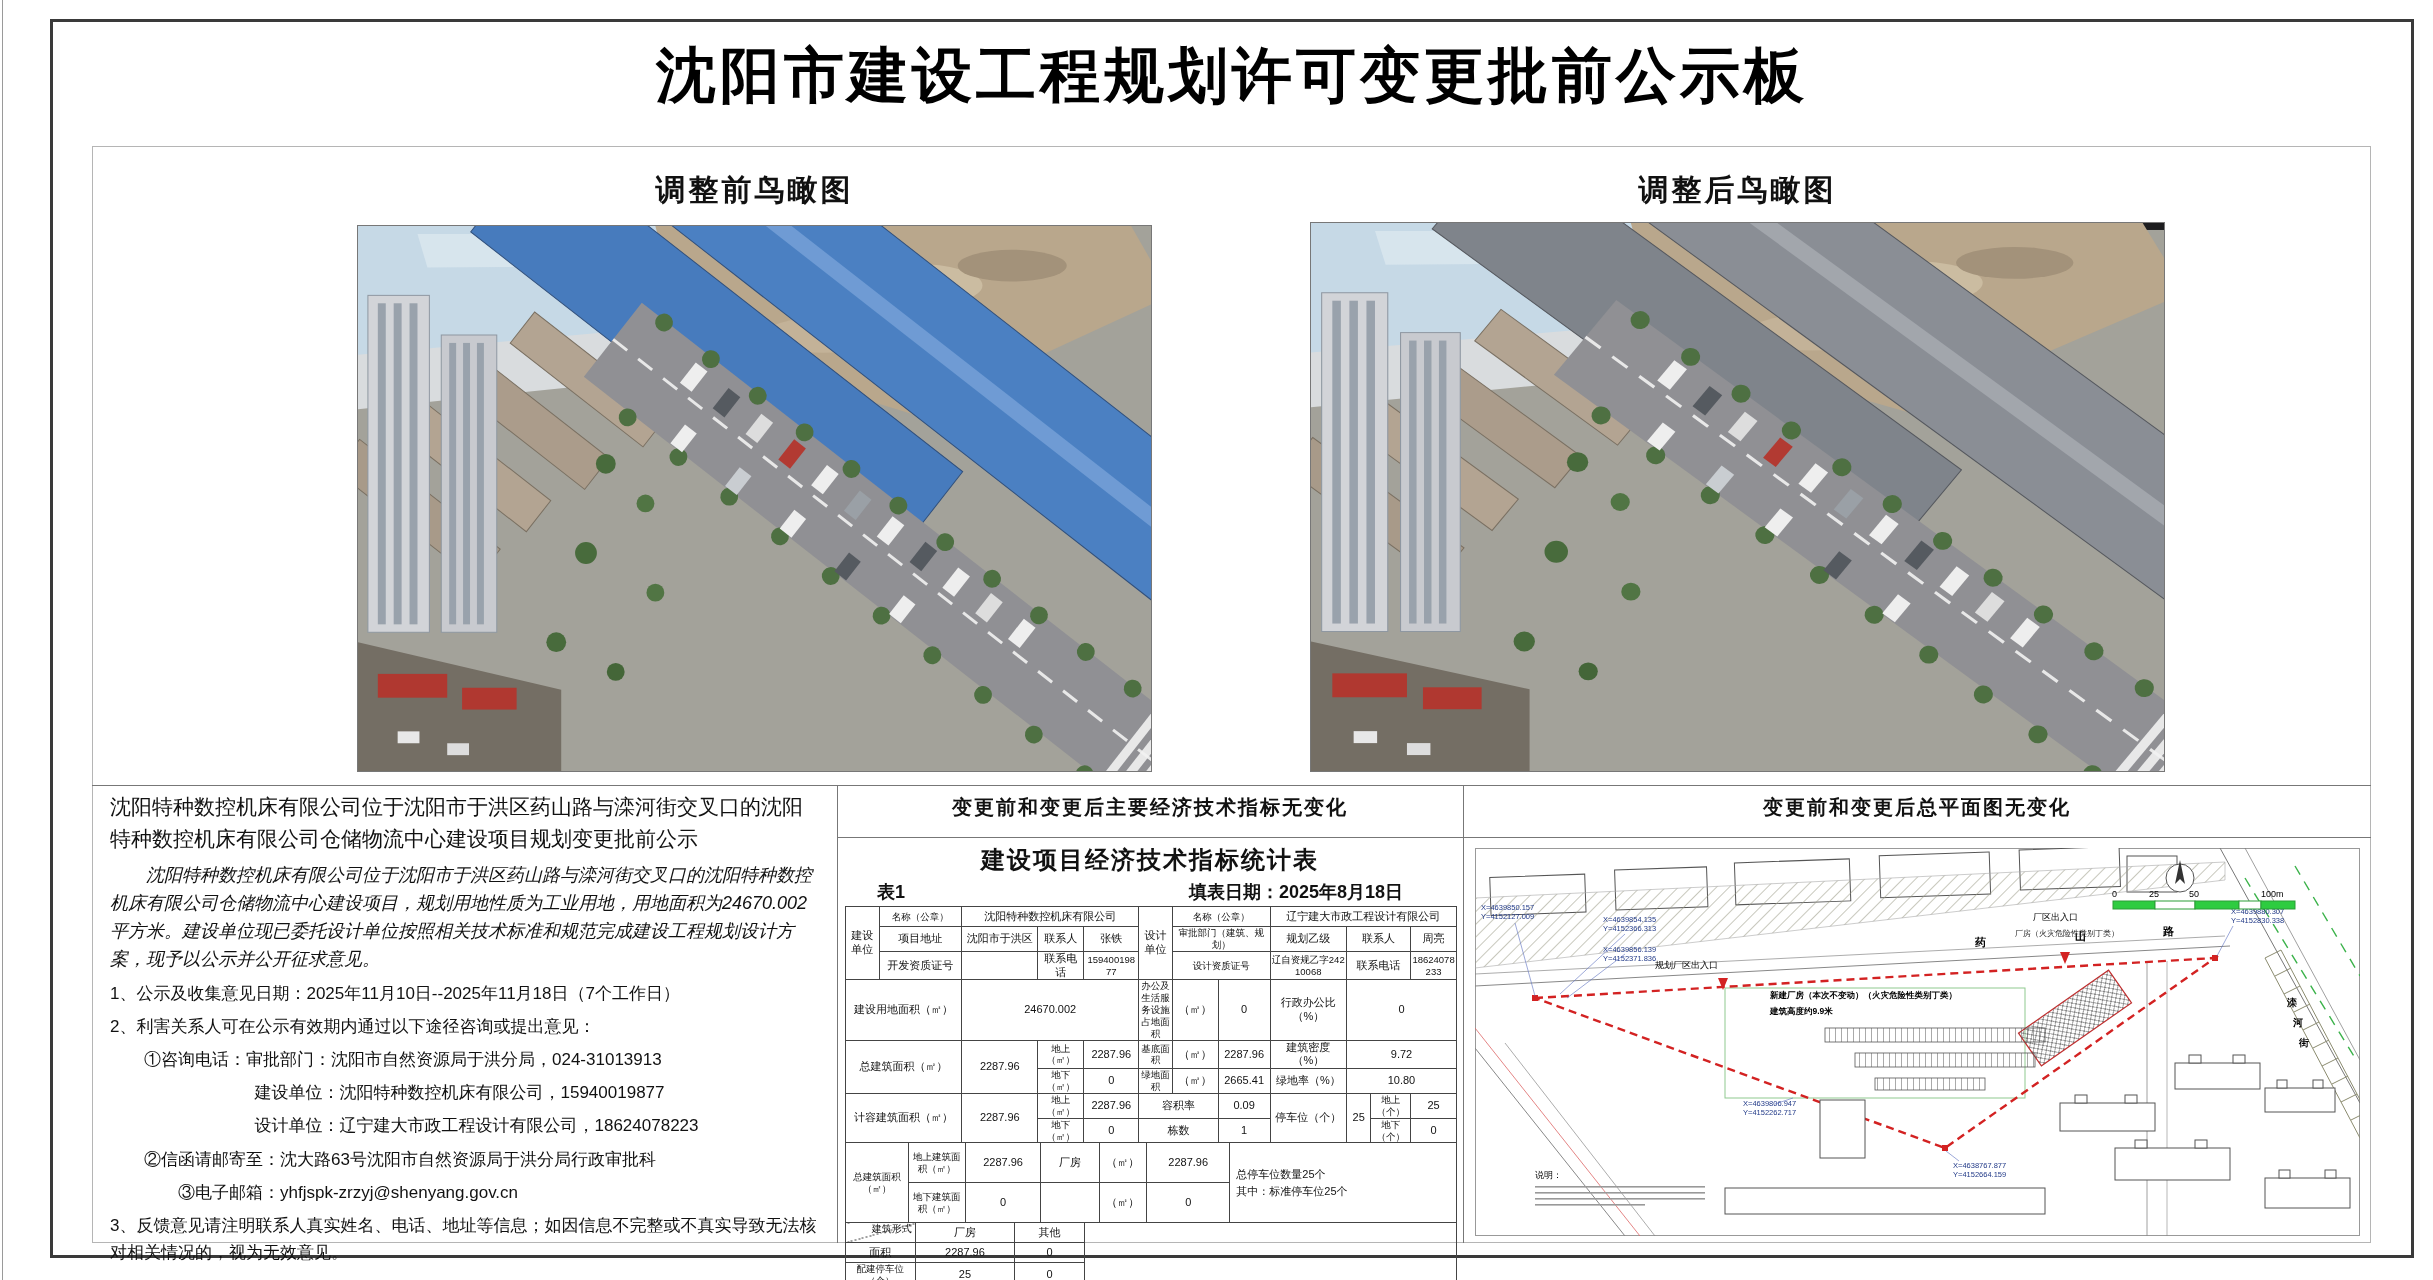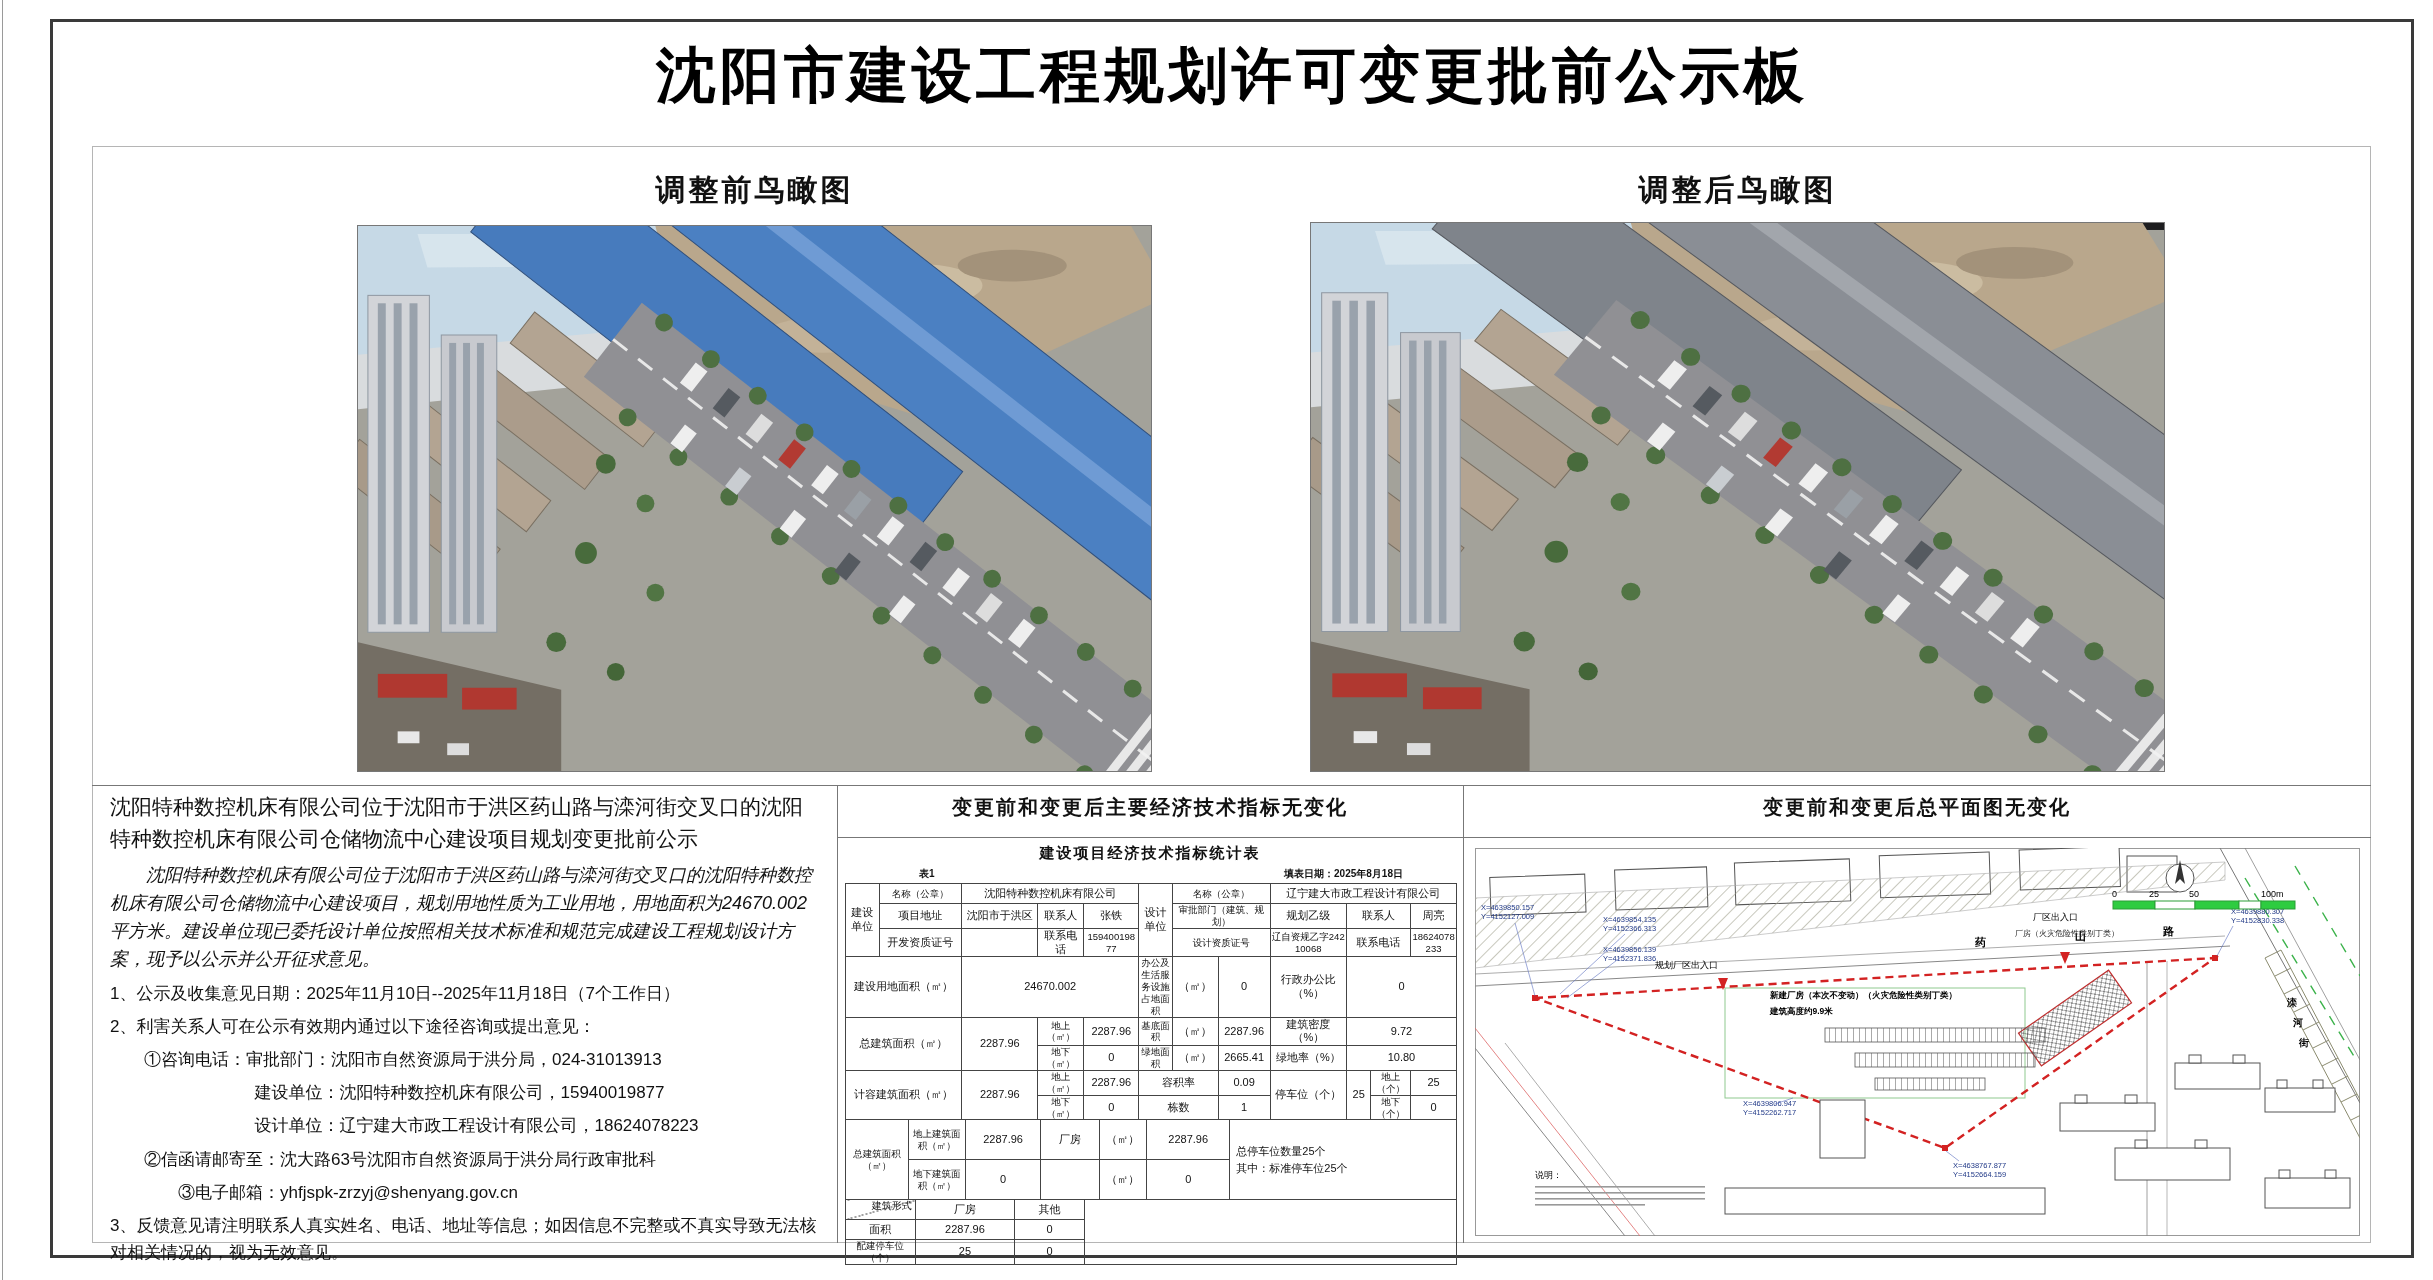--- a/index.html
+++ b/index.html
@@ -26,22 +26,22 @@
   #notice-col { left:92px; top:785px; width:745px; height:458px; padding:6px 16px 0 18px; }
   #notice-header { text-align:center; font-size:30px; font-weight:bold; letter-spacing:6px; margin-bottom:8px; }
   .notice-bold { font-size:21px; font-weight:normal; line-height:1.5; }
   .notice-par { font-size:18px; line-height:1.55; margin-top:8px; text-indent:2em;font-style:italic; }
   .notice-item { font-size:17px; line-height:1.6; margin-top:6px; }
   .ind-2 { padding-left:2em; } .ind-4 { padding-left:4em; } .ind-8 { padding-left:8.5em; }
 
   
   #ind-col { left:837px; top:785px; width:626px; height:458px; }
   .col-header { text-align:center; font-size:20px; font-weight:bold; letter-spacing:2px; padding-top:9px; height:53px; border-bottom:1px solid #777; }
-  #ind-table-title { text-align:center; font-size:15px; font-weight:bold; margin-top:6px; letter-spacing:2px; }
-  #ind-meta { display:flex; justify-content:space-between; font-size:10px; font-weight:bold; padding:4px 60px 2px 82px; }
+  #ind-table-title { text-align:center; font-size:24px; font-weight:bold; margin-top:6px; letter-spacing:2px; }
+  #ind-meta { display:flex; justify-content:space-between; font-size:18px; font-weight:bold; padding:4px 60px 2px 40px; }
   .etable { width:612px; margin-left:8px; border-collapse:collapse; table-layout:fixed; font-size:11px; }
   .etable td { border:1px solid #444; text-align:center; vertical-align:middle; padding:0 1px; overflow:hidden; word-break:break-all; line-height:1.25; }
   .etable .small { font-size:9.5px; }
   .etable .noteL { text-align:left; padding-left:6px; line-height:1.5; }
   td.diag { background:linear-gradient(to right bottom, transparent 49.3%, #444 49.3%, #444 50.7%, transparent 50.7%); text-align:right; vertical-align:top; padding-right:3px; font-size:10px; }
 
   
   #plan-col { left:1463px; top:785px; width:908px; height:458px; }
   #plan-wrap { left:1475px; top:848px; width:885px; height:388px; }
   #plan-wrap svg { display:block; width:100%; height:100%; }

